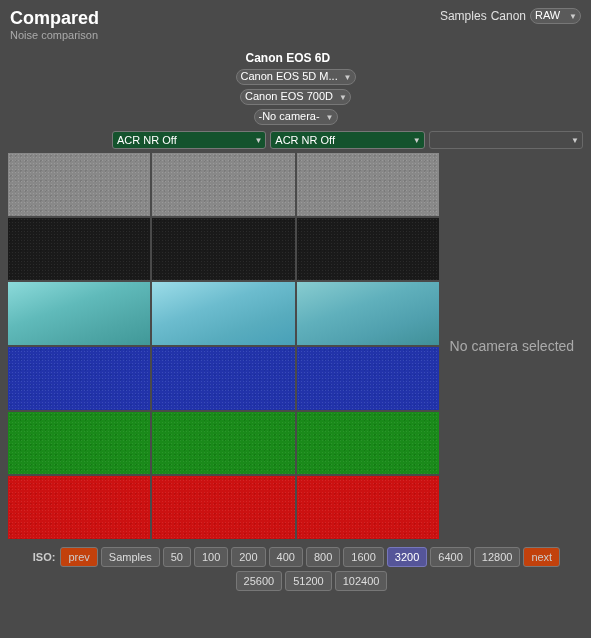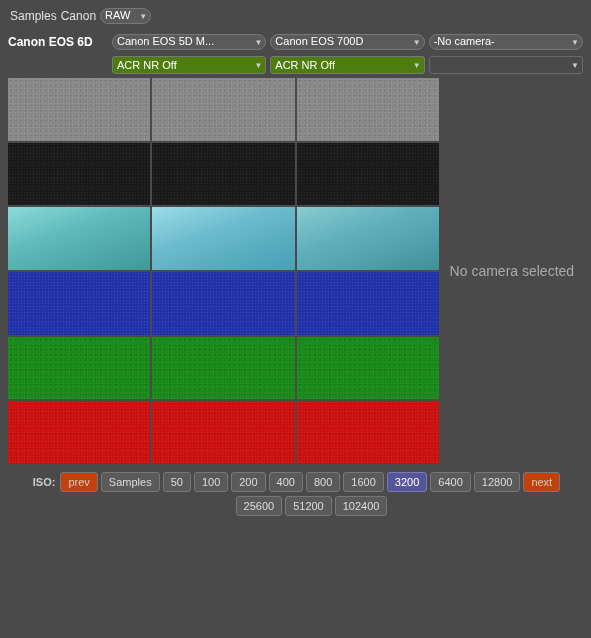--- a/index.html
+++ b/index.html
@@ -53,20 +53,21 @@
       font-size: 12px;
       color: #e0e0e0;
     }
 
     
     .camera-row {
       display: flex;
       align-items: center;
       padding: 4px 8px;
       gap: 4px;
+      flex-direction: column;
     }
     .camera-label {
       font-size: 12px;
       font-weight: bold;
       color: #ffffff;
       min-width: 100px;
     }
     .select-wrapper {
       position: relative;
       flex: 1;
@@ -108,21 +109,21 @@
     .nr-spacer {
       min-width: 100px;
     }
     .nr-select-wrapper {
       position: relative;
       flex: 1;
       display: flex;
     }
     .nr-select-wrapper select {
       width: 100%;
-      background: #4d7c0f;
+      background: #14532d;
       border: 1px solid #777;
       color: #fff;
       font-size: 11px;
       padding: 2px 16px 2px 4px;
       border-radius: 3px;
       cursor: pointer;
       appearance: none;
       -webkit-appearance: none;
     }
     .nr-select-wrapper::after {
@@ -269,20 +270,24 @@
       justify-content: center;
       padding: 2px 4px 4px 4px;
       gap: 3px;
       margin-left: 32px;
     }
   </style>
 </head>
 <body>
 
 <div class="header">
+  <div class="header-left">
+    <div class="title">Compared</div>
+    <div class="subtitle">Noise comparison</div>
+  </div>
   <div class="header-right">
     <div class="samples-graph">
       <div class="label-row">
         <span class="samples-label">Samples</span>
         <span class="graph-label">Canon</span>
         <div class="select-wrapper">
           <select>
             <option>RAW</option>
             <option>JPEG</option>
           </select>

